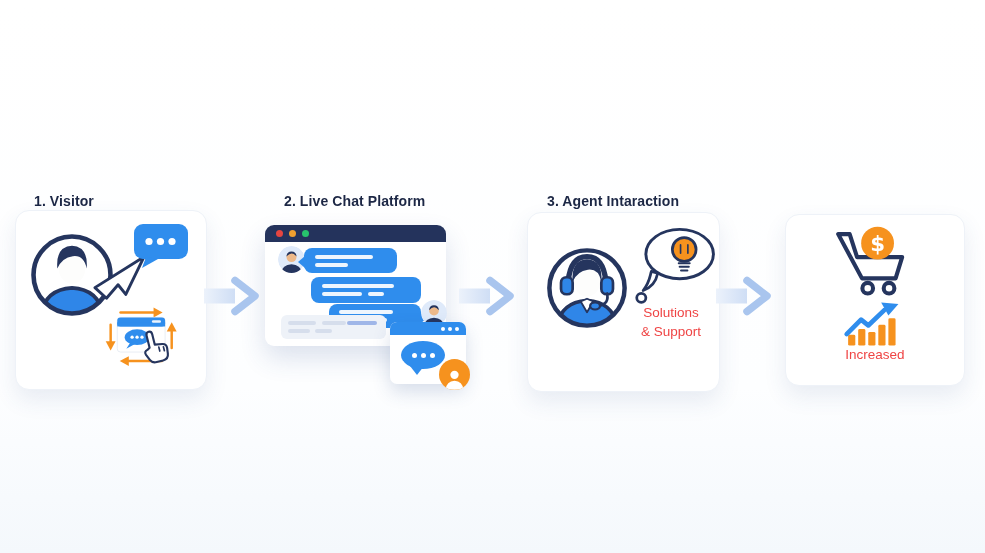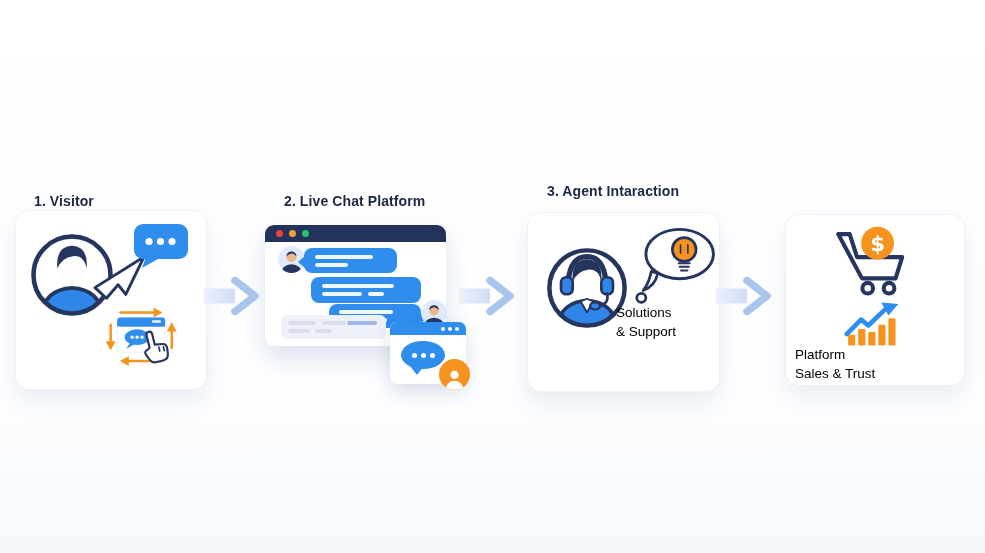--- a/index.html
+++ b/index.html
@@ -2,30 +2,30 @@
 <html><head>
 <meta charset="utf-8">
 <style>
   html,body{margin:0;padding:0;background:#fff;}
   #canvas{
     position:relative;width:985px;height:553px;overflow:hidden;
     background:linear-gradient(180deg,#ffffff 0%,#fdfeff 70%,#f4f8fc 100%);
     font-family:"Liberation Sans",sans-serif;
   }
   .step-title{position:absolute;margin:16px;font-size:14px;font-weight:700;color:#1c2745;letter-spacing:.1px;}
-  .t1{left:18px;top:177px}.t2{left:268px;top:177px}.t3{left:531px;top:167px}.t4{left:783px;top:177px}
+  .t1{left:18px;top:177px}.t2{left:268px;top:177px}.t3{left:531px;top:177px}.t4{left:783px;top:177px}
 
   .card{position:absolute;background:#fff;border:1px solid #eef2f8;border-radius:14px;
         box-shadow:0 10px 22px rgba(45,75,140,.10);}
   .card1{left:15px;top:210px;width:190px;height:178px}
   .card3{left:527px;top:212px;width:191px;height:178px}
   .card4{left:785px;top:214px;width:178px;height:170px}
 
   .abs{position:absolute}
-  .caption{position:absolute;color:#000000;font-size:13px;line-height:18px;}
+  .caption{position:absolute;color:#ef4444;font-size:13px;line-height:18px;text-align:center;}
   .cap1{left:18px;top:153px;width:160px;font-size:12.5px}
   .cap3{left:88px;top:90px;width:110px;font-size:13.5px;line-height:19px}
   .cap4{left:9px;top:130px;width:160px;font-size:13.5px;line-height:19px}
 
   .flow-arrow{position:absolute;width:60px;height:44px;}
   .fa1{left:204px;top:274px}.fa2{left:459px;top:274px}.fa3{left:716px;top:274px}
 
   
   .bwin{position:absolute;left:265px;top:225px;width:181px;height:121px;background:#fff;border-radius:9px;
         box-shadow:0 12px 26px rgba(45,75,140,.16);}
@@ -252,22 +252,21 @@
         <rect x="20" y="39" width="10" height="23" rx="2"></rect>
         <rect x="34" y="43" width="10" height="19" rx="2"></rect>
         <rect x="48" y="33" width="10" height="29" rx="2"></rect>
         <rect x="62" y="24" width="10" height="38" rx="2"></rect>
       </g>
       <polyline points="4,46 24,26 34,34 56,13" fill="none" stroke="#2f8ded" stroke-width="6.5" stroke-linecap="round" stroke-linejoin="round"></polyline>
       <polygon points="52,2 76,4 62,20" fill="#2f8ded"></polygon>
     </svg>
 
     <div class="caption cap4">
-      <div>Platform</div>
-      <div>Sales &amp; Trust</div>
+      <div>Increased</div>
     </div>
   </div>
 
   <svg class="flow-arrow fa1" viewBox="0 0 60 44">
     <defs>
         <linearGradient id="shaftG1" x1="0" y1="0" x2="1" y2="0">
       <stop offset="0" stop-color="#ecf2fb"></stop>
           <stop offset="1" stop-color="#cfdef5"></stop>
         </linearGradient>
       </defs>

